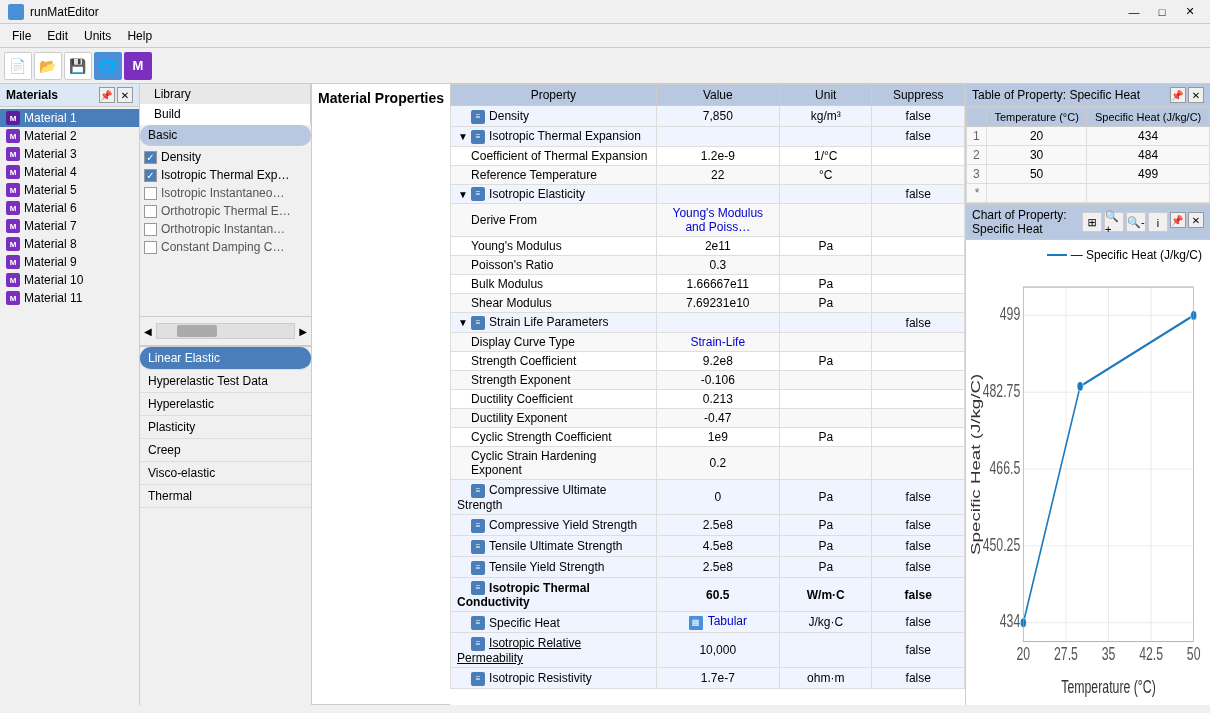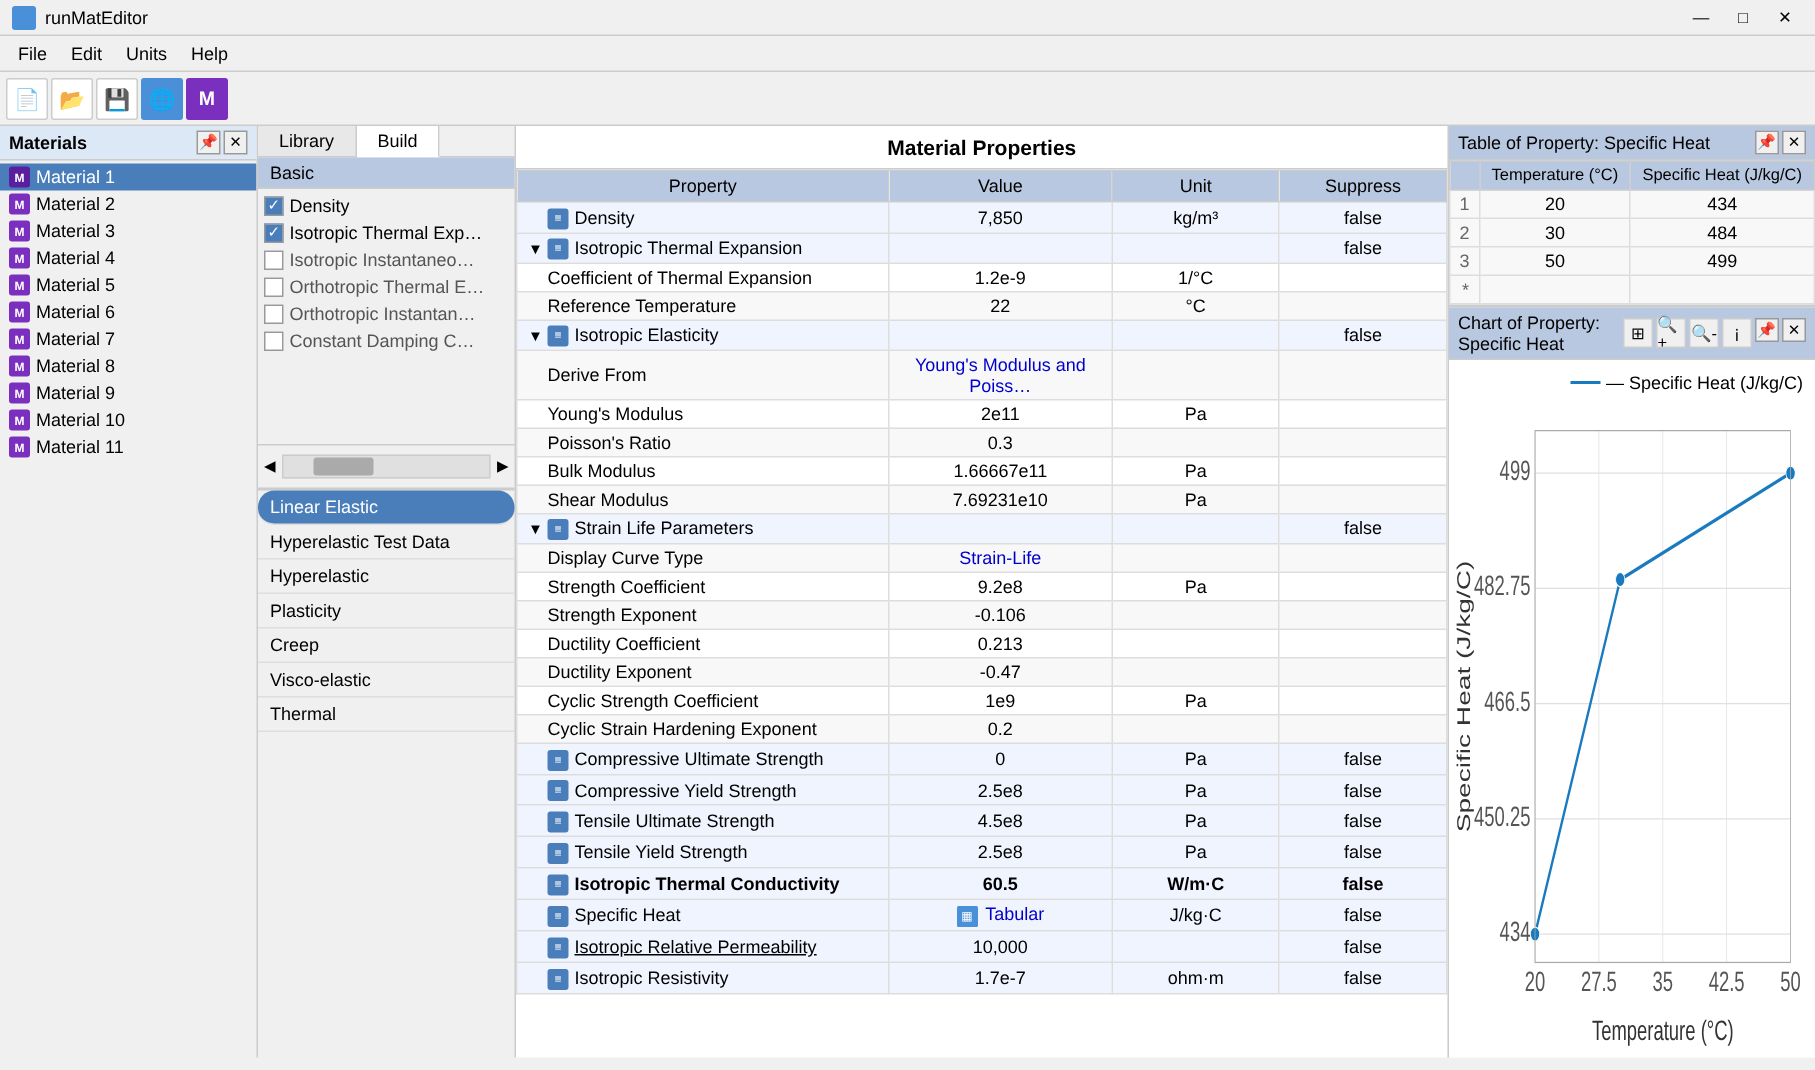--- a/index.html
+++ b/index.html
@@ -18,54 +18,54 @@
     
     .toolbar { background: #f0f0f0; height: 36px; display: flex; align-items: center; padding: 2px 4px; border-bottom: 1px solid #ccc; gap: 2px; }
     .toolbar-btn { width: 28px; height: 28px; display: flex; align-items: center; justify-content: center; border: 1px solid #ccc; background: #fff; cursor: pointer; border-radius: 2px; font-size: 14px; }
     .toolbar-globe { background: #4a90d9; color: white; border: none; }
     .toolbar-m { background: #7b2fbe; color: white; border: none; font-weight: bold; font-size: 13px; }
     
     
     .main-layout { display: flex; height: calc(713px - 92px); }
     
     
-    .tree-panel { width: 172px; background: #f0f0f0; border-right: 1px solid #ccc; display: flex; flex-direction: column; }
+    .tree-panel { width: 140px; background: #f0f0f0; border-right: 1px solid #ccc; display: flex; flex-direction: column; }
     .tree-header { background: #dce8f5; padding: 3px 6px; display: flex; align-items: center; justify-content: space-between; border-bottom: 1px solid #ccc; }
     .tree-header-title { font-weight: bold; font-size: 12px; }
     .tree-header-btns { display: flex; gap: 2px; }
     .tree-header-btn { width: 16px; height: 16px; display: flex; align-items: center; justify-content: center; cursor: pointer; font-size: 10px; border: 1px solid #999; background: #f0f0f0; }
     .tree-content { flex: 1; overflow-y: auto; padding: 2px 0; }
     .tree-item { display: flex; align-items: center; padding: 2px 6px; cursor: pointer; gap: 4px; }
     .tree-item.selected { background: #4a7eba; color: white; }
     .tree-item-icon { width: 14px; height: 14px; background: #7b2fbe; border-radius: 2px; display: flex; align-items: center; justify-content: center; color: white; font-size: 8px; font-weight: bold; flex-shrink: 0; }
     .tree-item.selected .tree-item-icon { background: #5a1f9e; }
     
     
     .lib-panel { width: 172px; background: #f0f0f0; border-right: 1px solid #ccc; display: flex; flex-direction: column; }
-    .lib-tabs { display: flex; border-bottom: 1px solid #ccc; }
+    .lib-tabs { display: flex; border-bottom: 1px solid #ccc; flex-direction: column; }
     .lib-tab { padding: 3px 14px; cursor: pointer; border-right: 1px solid #ccc; background: #e8e8e8; font-size: 12px; }
     .lib-tab.active { background: #fff; border-bottom: 1px solid #fff; margin-bottom: -1px; }
-    .lib-section-header { background: #b8c8e0; padding: 3px 8px; font-size: 12px; font-weight: normal; border-bottom: 1px solid #ccc; }
+    .lib-section-header { background: #b8c8e0; padding: 3px 8px; font-size: 12px; font-weight: normal; border-bottom: 1px solid #ccc; border-radius: 10px; }
     .lib-items { flex: 1; overflow-y: auto; padding: 2px 0; }
     .lib-item { display: flex; align-items: center; padding: 2px 4px; cursor: pointer; gap: 4px; }
     .lib-item-check { width: 13px; height: 13px; border: 1px solid #999; background: #fff; display: flex; align-items: center; justify-content: center; font-size: 10px; flex-shrink: 0; }
     .lib-item-check.checked { background: #4a7eba; color: white; }
     .lib-item-text { font-size: 12px; white-space: nowrap; overflow: hidden; text-overflow: ellipsis; max-width: 130px; color: #555; }
     .lib-item-text.checked { color: #000; }
     .lib-scroll-area { height: 30px; display: flex; align-items: center; border-top: 1px solid #ccc; border-bottom: 1px solid #ccc; padding: 0 4px; }
     .lib-scrollbar { flex: 1; height: 16px; background: #e0e0e0; border: 1px solid #ccc; position: relative; }
     .lib-scrollbar-thumb { width: 40px; height: 12px; background: #aaa; position: absolute; top: 1px; left: 20px; border-radius: 2px; }
     
     
     .lib-categories { display: flex; flex-direction: column; border-top: 1px solid #ccc; }
     .lib-category { padding: 4px 8px; cursor: pointer; border-bottom: 1px solid #ddd; font-size: 12px; }
     .lib-category.selected { background: #4a7eba; color: white; border-radius: 11px; }
     
     
-    .content-area { flex: 1; display: flex; flex-direction: column; background: #fff; }
+    .content-area { flex: 1; display: flex; flex-direction: row; background: #fff; }
     .content-title { text-align: center; font-size: 14px; font-weight: bold; padding: 6px; background: #fff; border-bottom: 1px solid #ccc; }
     
     
     .prop-table-container { flex: 1; overflow-y: auto; }
     .prop-table { width: 100%; border-collapse: collapse; }
     .prop-table th { background: #b8c8e0; padding: 3px 6px; text-align: center; border: 1px solid #ccc; font-weight: normal; position: sticky; top: 0; }
     .prop-table td { padding: 2px 6px; border: 1px solid #ddd; font-size: 12px; }
     .prop-table tr:nth-child(even) { background: #f8f8f8; }
     .expand-btn { display: inline-block; width: 12px; height: 12px; text-align: center; cursor: pointer; font-size: 10px; margin-right: 2px; }
     

